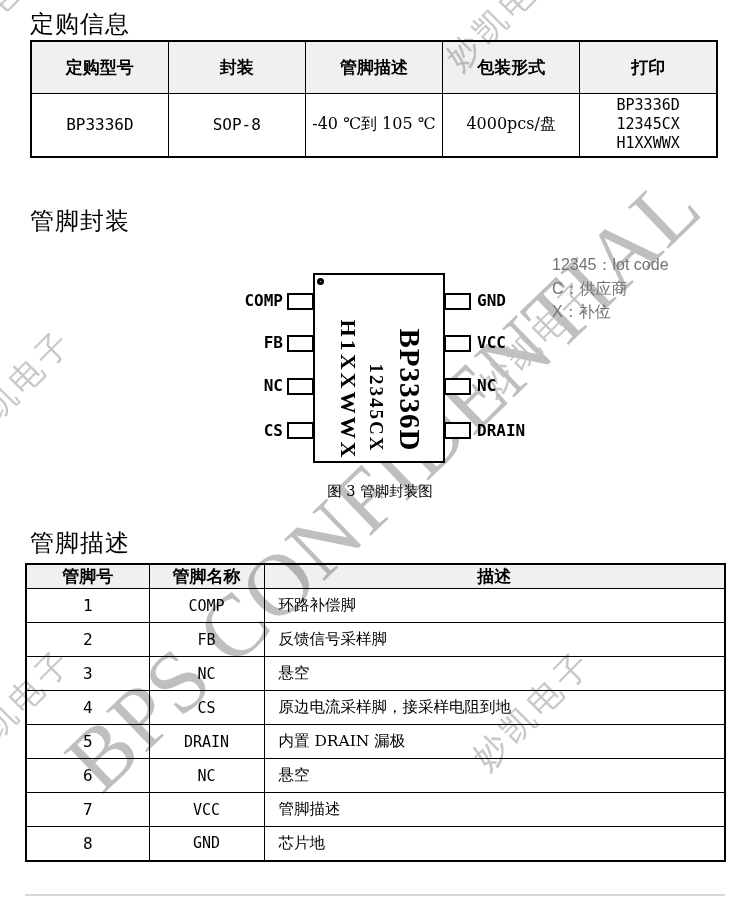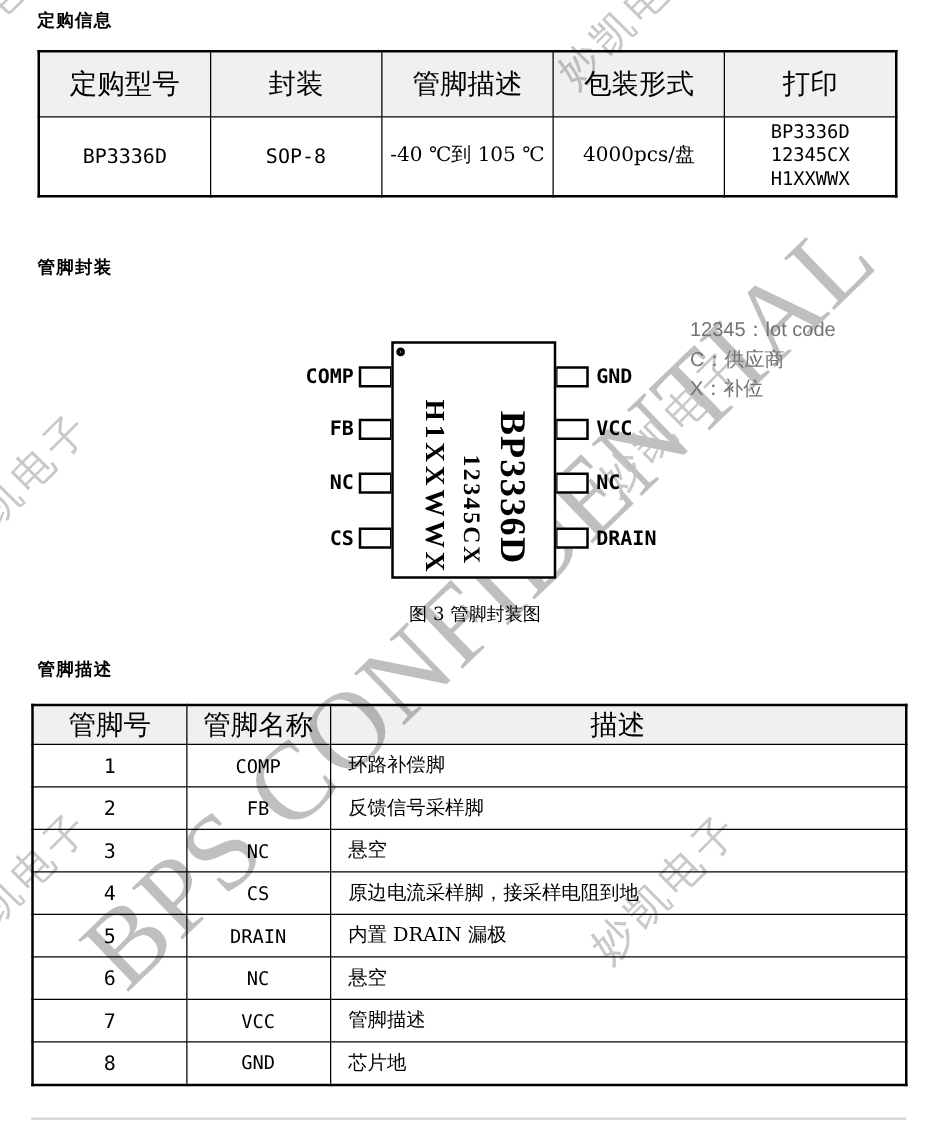--- a/index.html
+++ b/index.html
@@ -18,27 +18,27 @@
   }
   .wm-brand {
     position:absolute; white-space:nowrap;
     transform:translate(-50%,-50%) rotate(-45deg);
     font-family:"Liberation Serif", serif; font-size:33px; letter-spacing:4px;
     color:#c3c3c3; opacity:.9;
   }
   
   .content { position:absolute; inset:0; z-index:1; }
   .sec-title {
-    position:absolute; left:30px; font-size:14px; font-weight:bold;
+    position:absolute; left:30px; font-size:24px; font-weight:normal;
     font-family:"Liberation Sans", sans-serif; letter-spacing:1px;
   }
   table { border-collapse:collapse; position:absolute; background:transparent; }
   th, td { border:1.5px solid #000; }
   table { border:2px solid #000; }
-  th { background:rgba(0,0,0,0.058); font-size:22px; font-weight:normal; text-align:center; }
+  th { background:rgba(0,0,0,0.058); font-size:17px; font-weight:bold; text-align:center; }
   td { text-align:center; vertical-align:middle; }
   .serifcjk { font-family:"DejaVu Serif","Liberation Serif", serif; }
   .mono { font-family:"DejaVu Sans Mono","Liberation Mono", monospace; }
   
   .t-order { left:30px; top:40px; width:688px; table-layout:fixed; }
   .t-order th { height:52px; }
   .t-order td { height:64px; font-size:16px; }
   .t-order .mark-line { font-size:15px; line-height:19px; }
   
   .chip-body {

